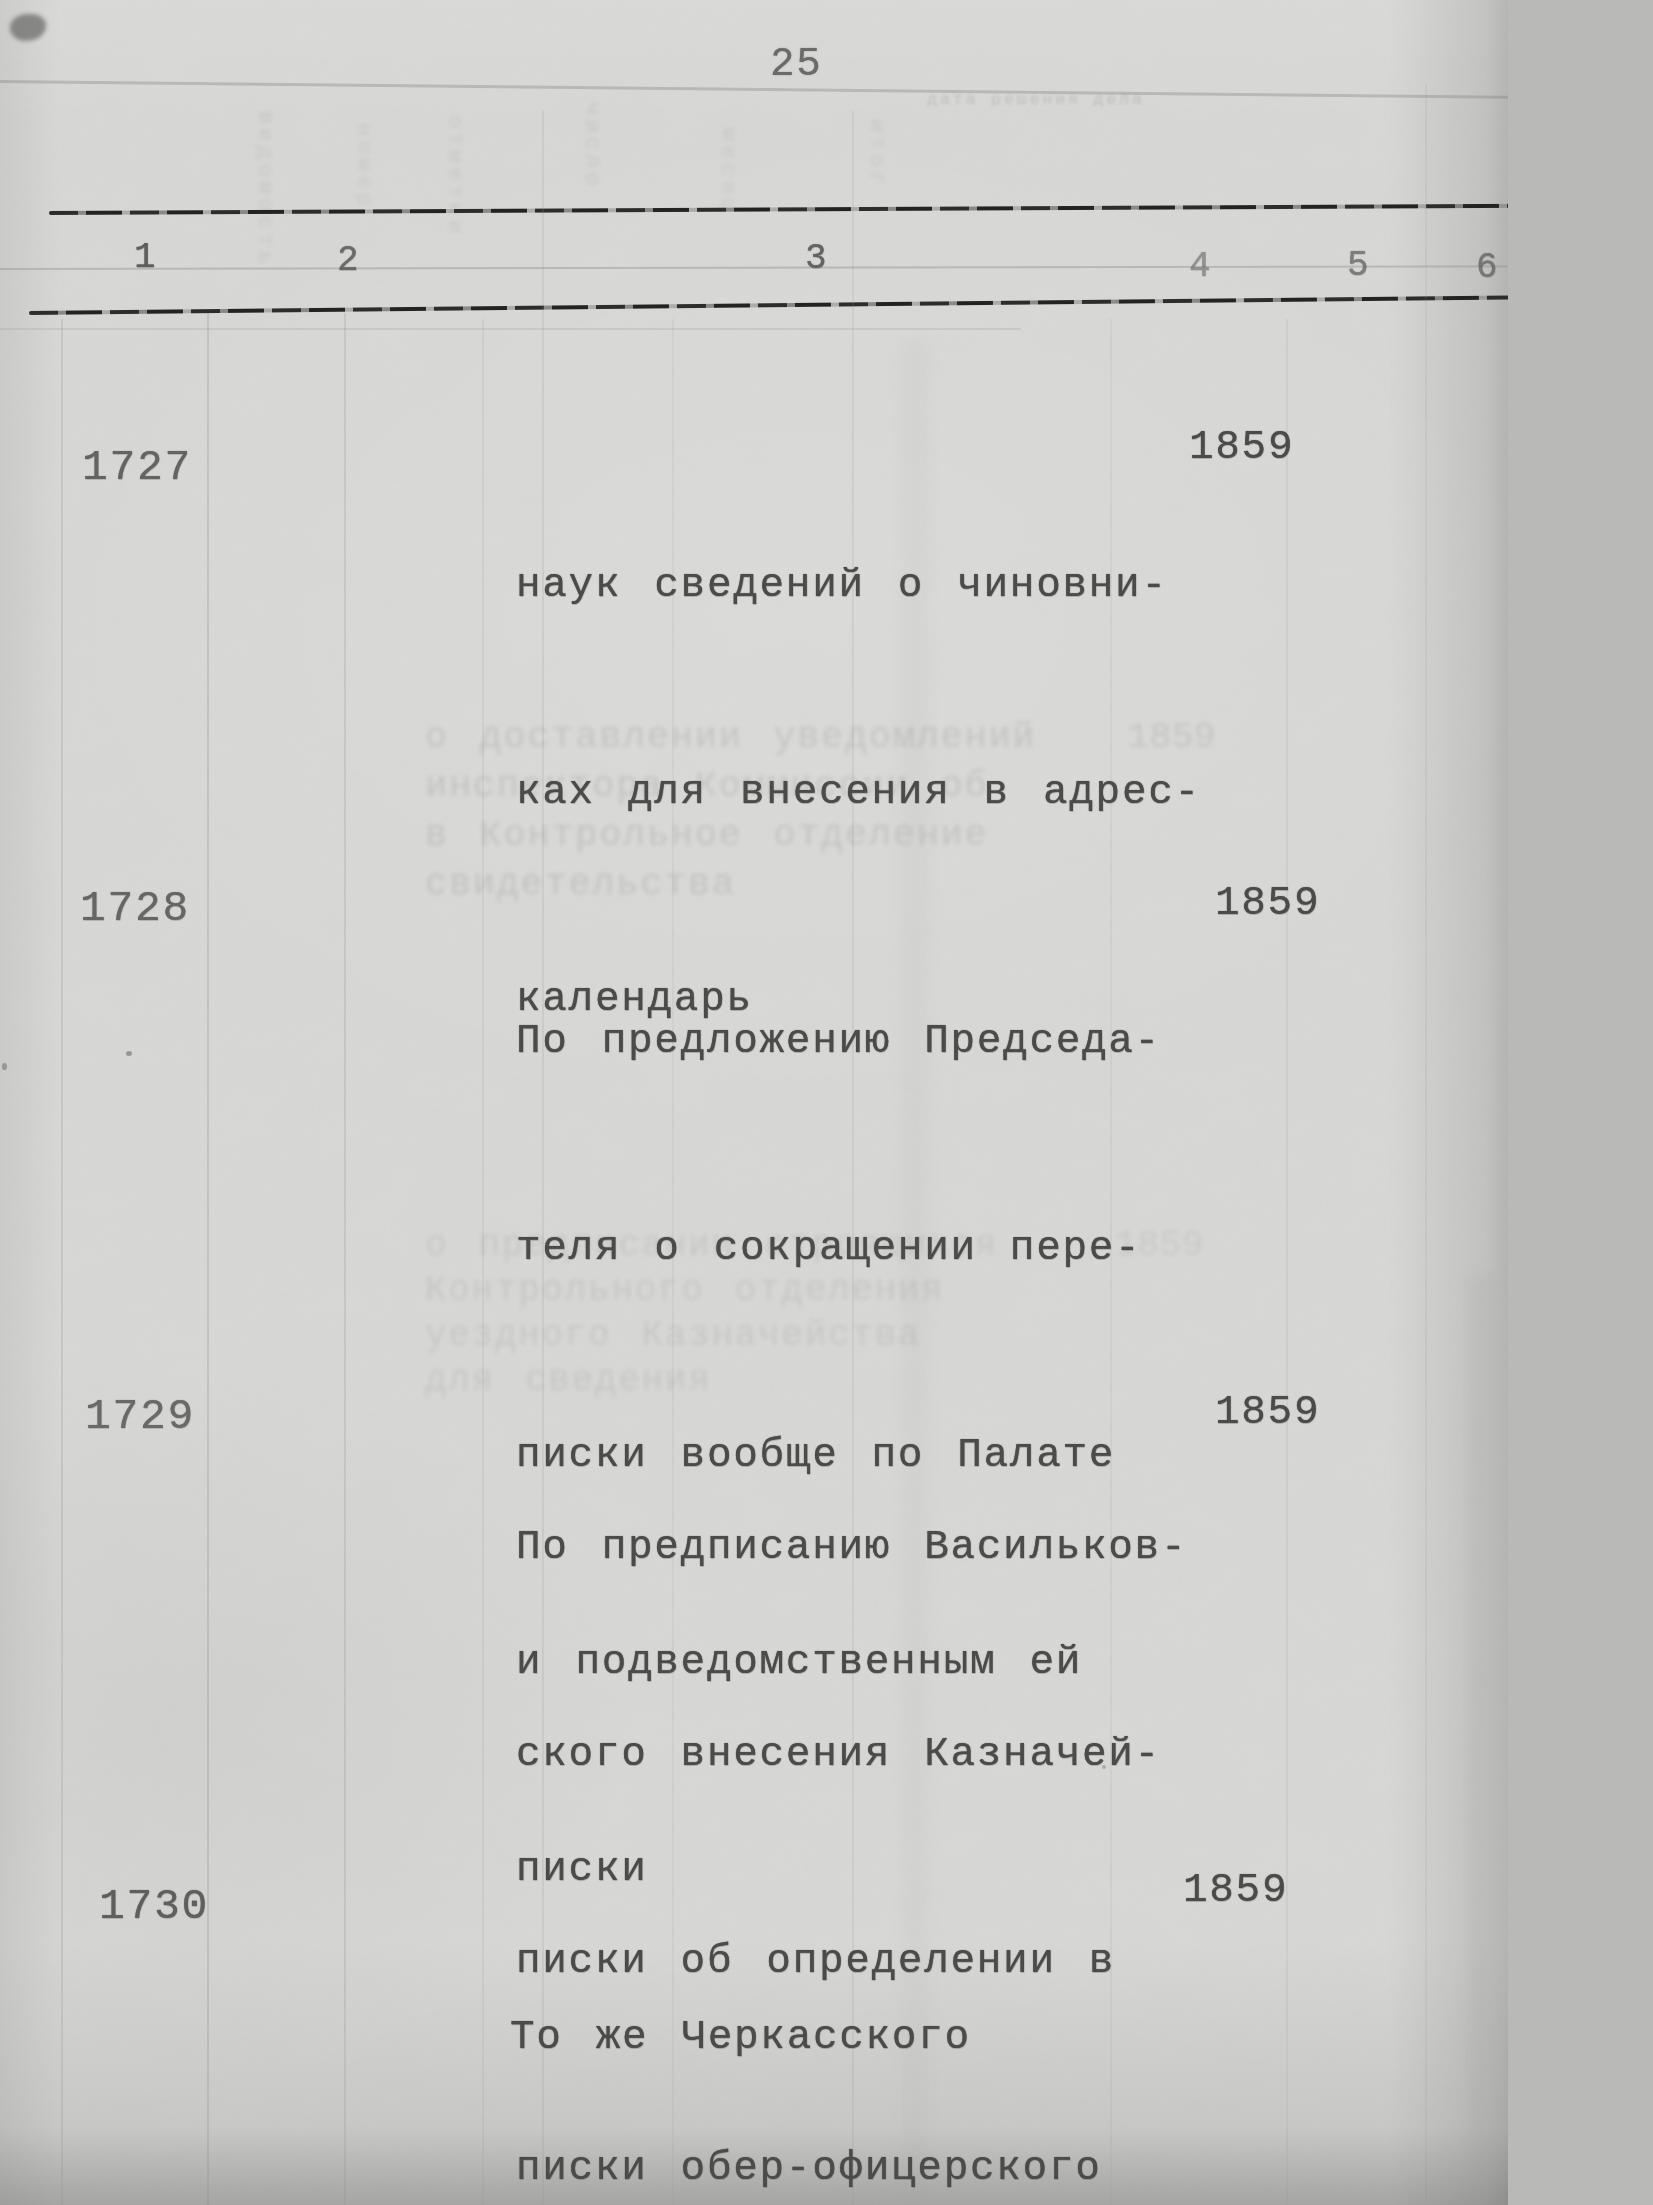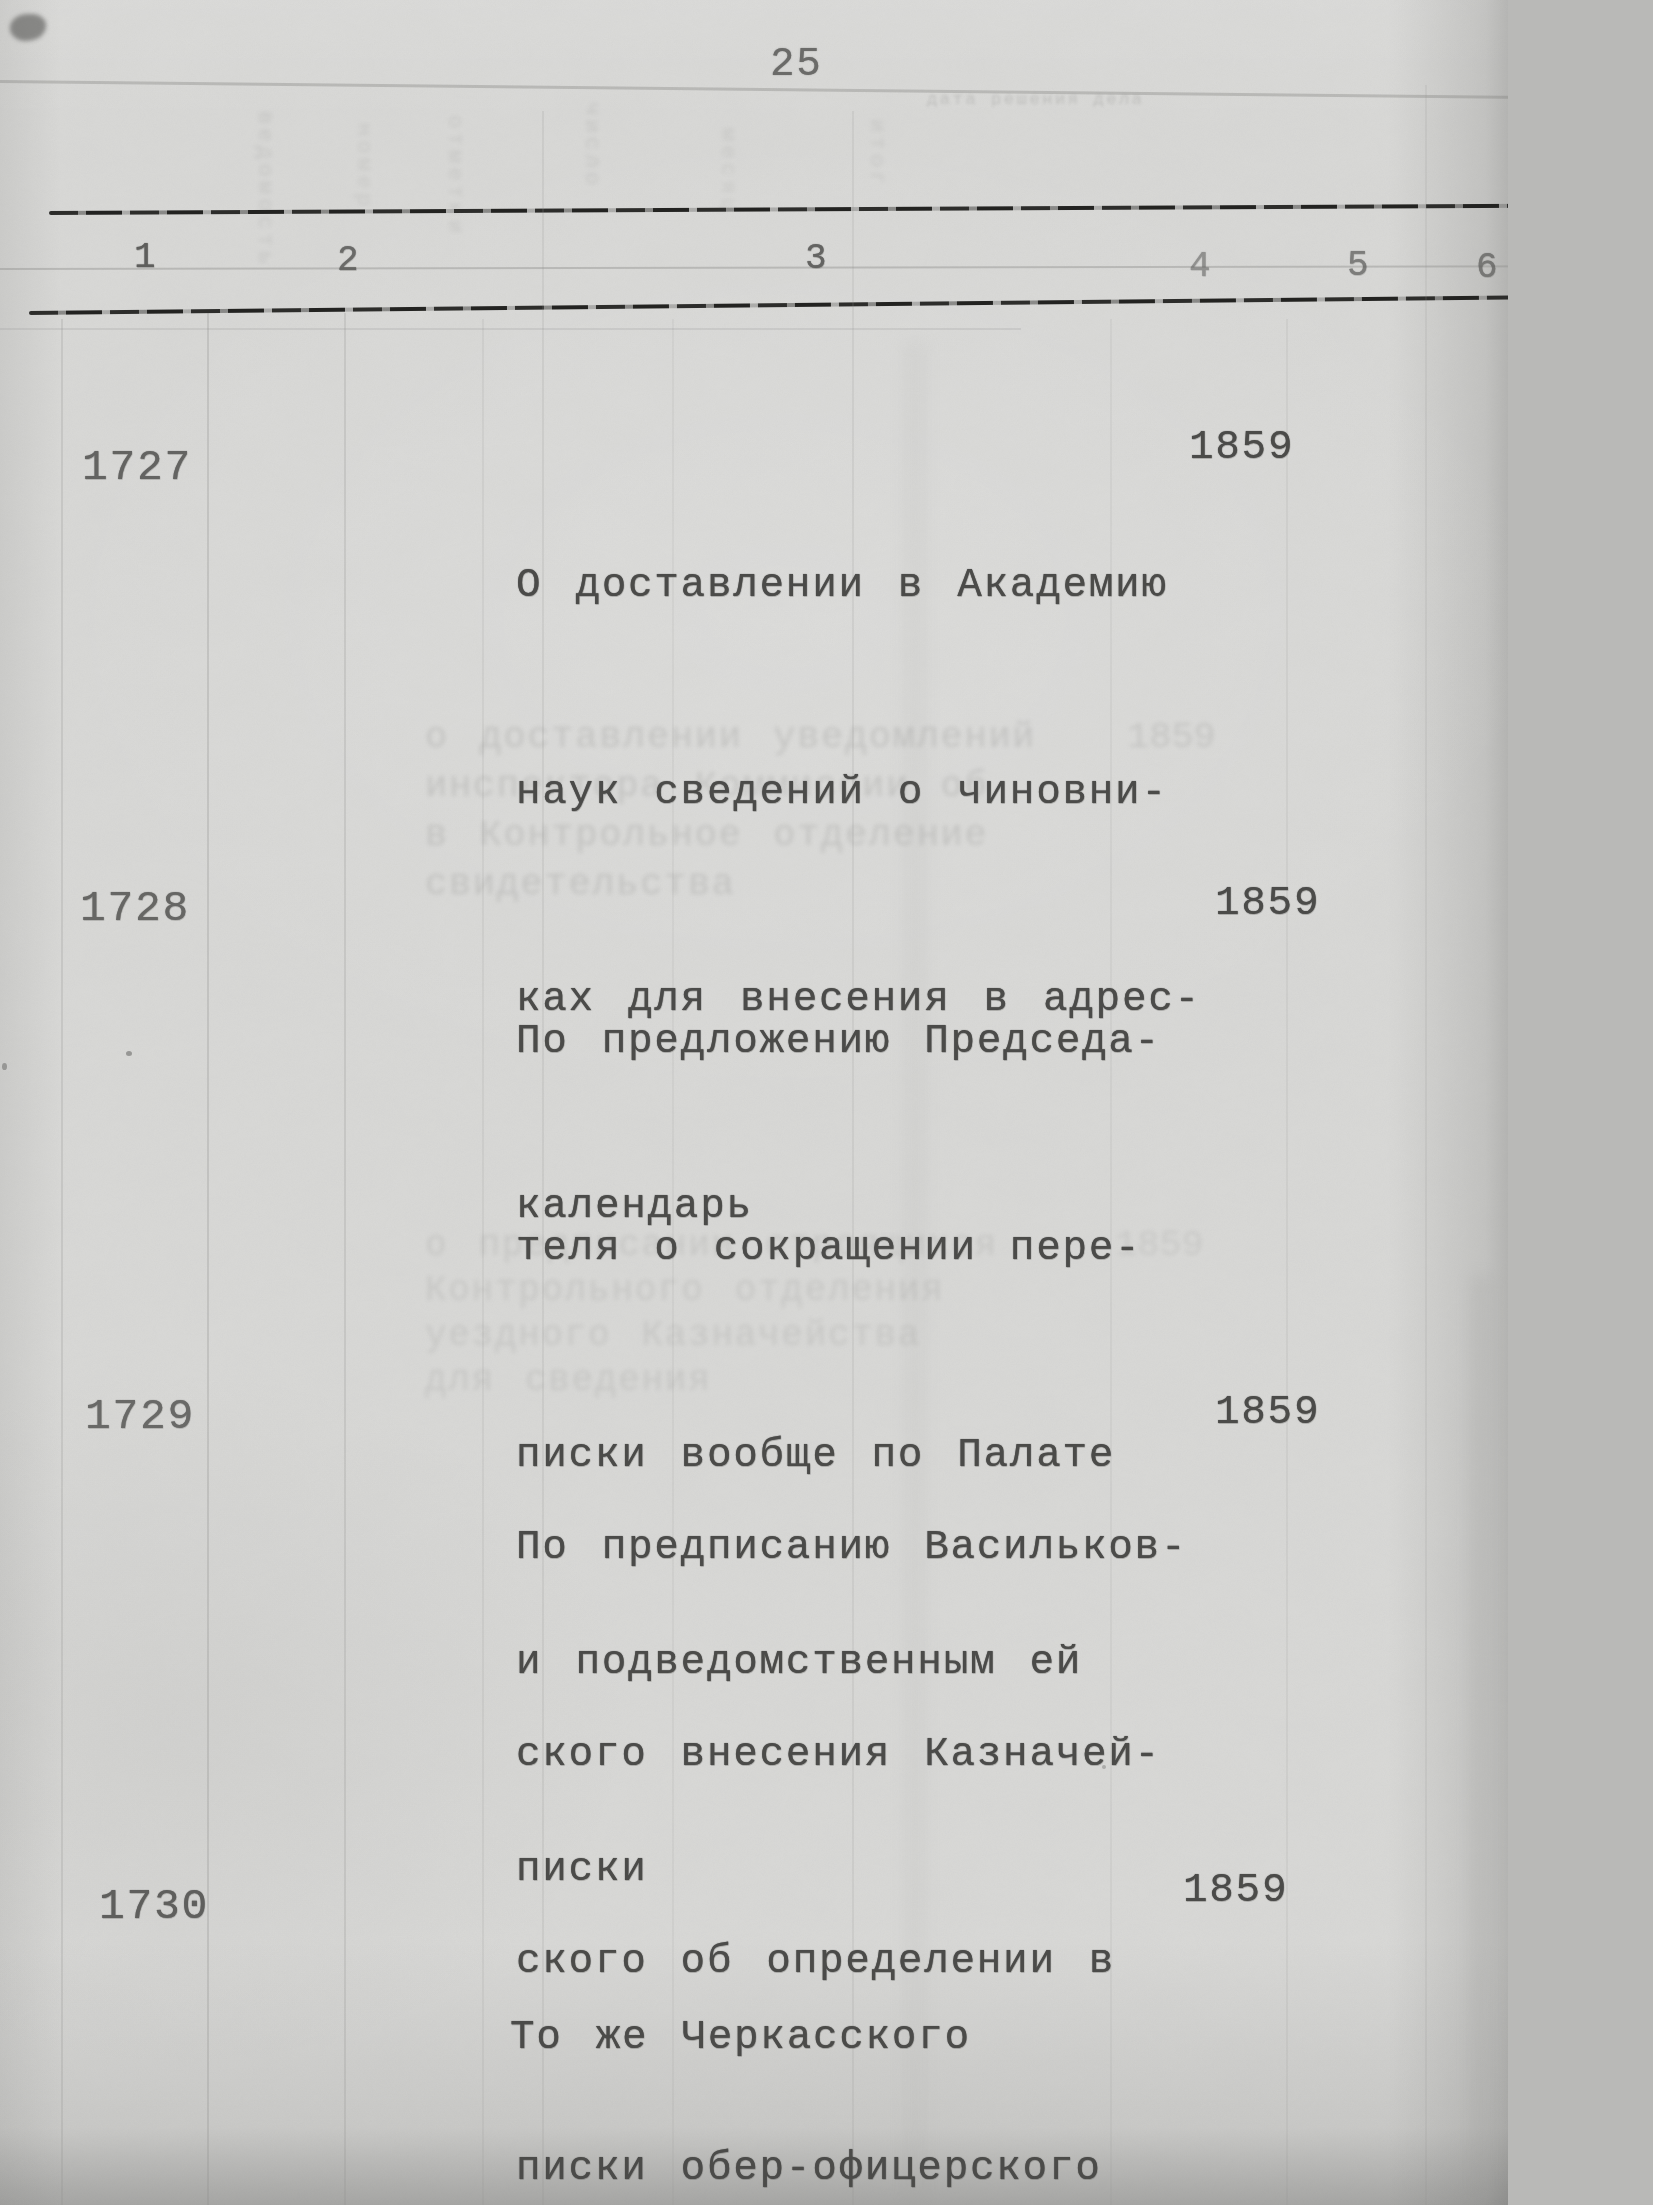--- a/index.html
+++ b/index.html
@@ -137,42 +137,41 @@
   <div class="abs" style="left:425px;top:1223px;">
     <div class="ghostline" style="opacity:0.12;line-height:45px;font-size:36px;">о предписании строящихся</div>
     <div class="ghostline" style="opacity:0.12;line-height:45px;font-size:36px;">Контрольного отделения</div>
     <div class="ghostline" style="opacity:0.12;line-height:45px;font-size:36px;">уездного Казначейства</div>
     <div class="ghostline" style="opacity:0.12;line-height:45px;font-size:36px;">для сведения</div>
   </div>
   <div class="abs ghostyear" style="left:1115px;top:1227px;opacity:0.10;">1859</div>
 
   <div class="abs typed casenum" style="left:82px;top:446px;opacity:0.82;">1727</div>
   <div class="abs typed desc" style="left:516px;top:413px;">
-    <div>О доставлении в Академию</div>
     <div>наук сведений о чиновни-</div>
     <div>ках для внесения в адрес-</div>
     <div>календарь</div>
   </div>
   <div class="abs typed year" style="left:1189px;top:427px;">1859</div>
 
   <div class="abs typed casenum" style="left:80px;top:887px;opacity:0.8;">1728</div>
   <div class="abs typed desc" style="left:516px;top:869px;">
     <div>По предложению Председа-</div>
     <div>теля о сокращении пере-</div>
     <div>писки вообще по Палате</div>
     <div>и подведомственным ей</div>
     <div>писки</div>
   </div>
   <div class="abs typed year" style="left:1215px;top:883px;">1859</div>
 
   <div class="abs typed casenum" style="left:85px;top:1395px;opacity:0.78;">1729</div>
   <div class="abs typed desc" style="left:516px;top:1375px;">
     <div>По предписанию Васильков-</div>
     <div>ского внесения Казначей-</div>
-    <div>ского об определении в</div>
+    <div>писки об определении в</div>
     <div>писки обер-офицерского</div>
     
   </div>
   <div class="abs typed year" style="left:1215px;top:1392px;">1859</div>
 
   <div class="abs typed casenum" style="left:99px;top:1885px;opacity:0.85;">1730</div>
   <div class="abs typed desc" style="left:510px;top:1865px;">
     <div>То же Черкасского</div>
     
   </div>

